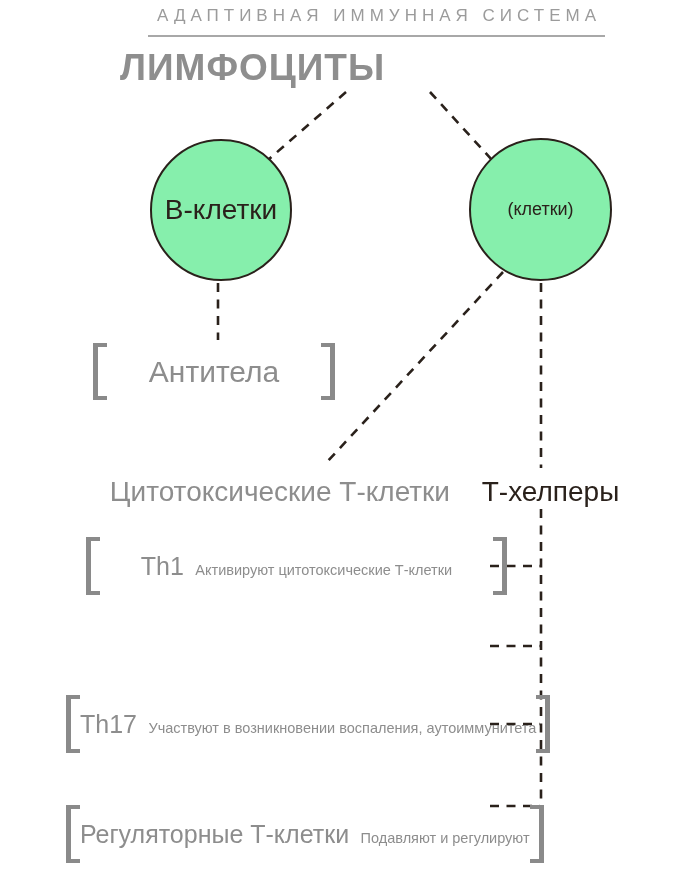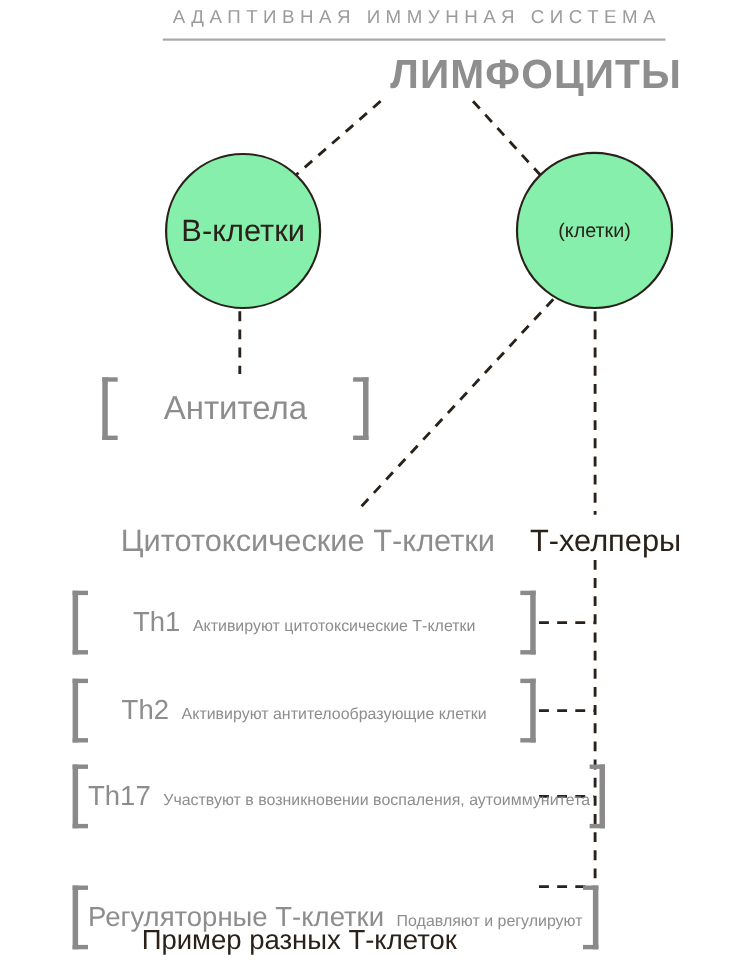--- a/index.html
+++ b/index.html
@@ -23,21 +23,21 @@
     white-space: nowrap;
   }
   .header-rule {
     left: 148px; top: 35px; width: 457px; height: 2px;
     background: #a8a8a8;
   }
 
   
   .main-title {
     left: 120px; top: 47px; width: 500px;
-    text-align: right;
+    text-align: left;
     font-size: 37px;
     font-weight: bold;
     letter-spacing: 1px;
     color: #8e8e8e;
     white-space: nowrap;
   }
 
   
   .cell-circle {
     border: 2.5px solid #2a211b;
@@ -80,21 +80,21 @@
   .thelpers-label {
     left: 463px; top: 476px; width: 175px;
     text-align: center; font-size: 28px; color: #2a211b; white-space: nowrap;
   }
 
   
   .th-row { left: 66px; width: 421px; height: 58px; }
   .th-row .bracket-text-line { line-height: 58px; }
   .row-big   { font-size: 25px; color: #8d8d8d; }
   .row-small { font-size: 14.5px; color: #8d8d8d; margin-left: 7px; }
-  .row-1 { top: 537px; }
+  .row-1 { top: 537px; margin-left: 20px; }
   .row-2 { top: 617px; }
   .row-3 { top: 695px; }
   .row-4 { top: 805px; }
 
   
   .caption {
     left: 72px; top: 841px; width: 400px;
     text-align: center; font-size: 25px; color: #2a211b; white-space: nowrap;
   }
 
@@ -151,42 +151,33 @@
 
   <div class="abs bracket-group th-row row-1">
     <div class="bracket bracket-left"></div>
     <div class="bracket-text-line">
       <span class="row-big">Th1</span>
       <span class="row-small">Активируют цитотоксические Т-клетки</span>
     </div>
     <div class="bracket bracket-right"></div>
   </div>
 
-  <div class="abs bracket-group th-row row-2">
-    <div class="bracket bracket-left"></div>
-    <div class="bracket-text-line">
-      <span class="row-big">Th2</span>
-      <span class="row-small">Активируют антителообразующие клетки</span>
-    </div>
-    <div class="bracket bracket-right"></div>
-  </div>
 
   <div class="abs bracket-group th-row row-3">
     <div class="bracket bracket-left"></div>
     <div class="bracket-text-line">
       <span class="row-big">Th17</span>
       <span class="row-small">Участвуют в возникновении воспаления, аутоиммунитета</span>
     </div>
     <div class="bracket bracket-right"></div>
   </div>
 
   <div class="abs bracket-group th-row row-4">
     <div class="bracket bracket-left"></div>
     <div class="bracket-text-line">
       <span class="row-big">Регуляторные Т-клетки</span>
       <span class="row-small">Подавляют и регулируют</span>
     </div>
     <div class="bracket bracket-right"></div>
   </div>
 
-  <div class="abs caption">Пример разных Т-клеток</div>
 
 </div>
 
 </body></html>

